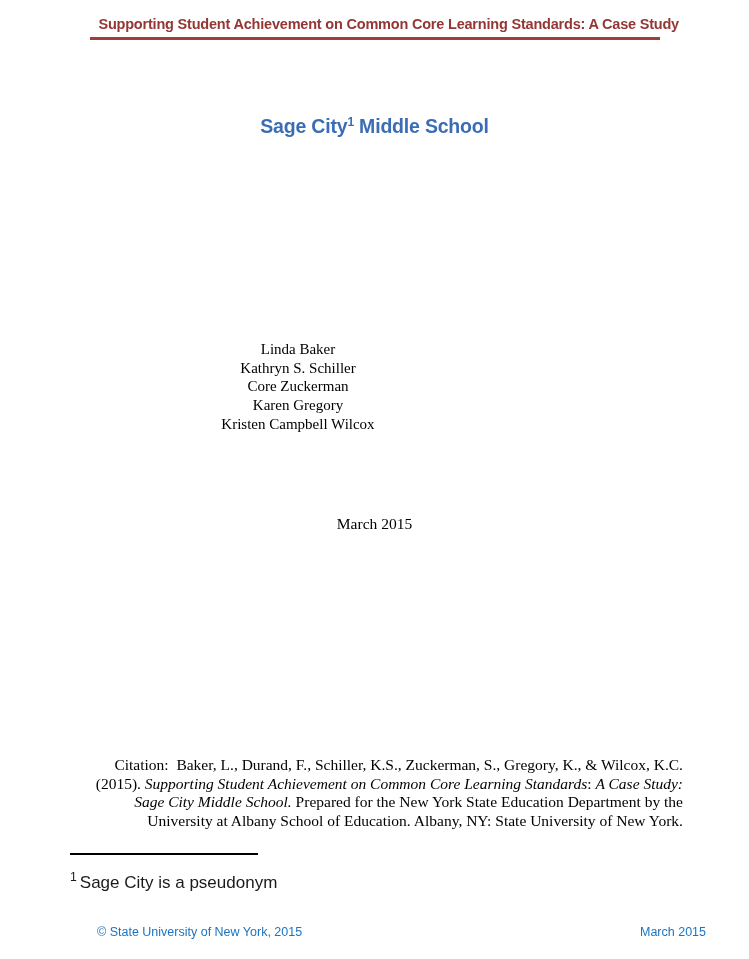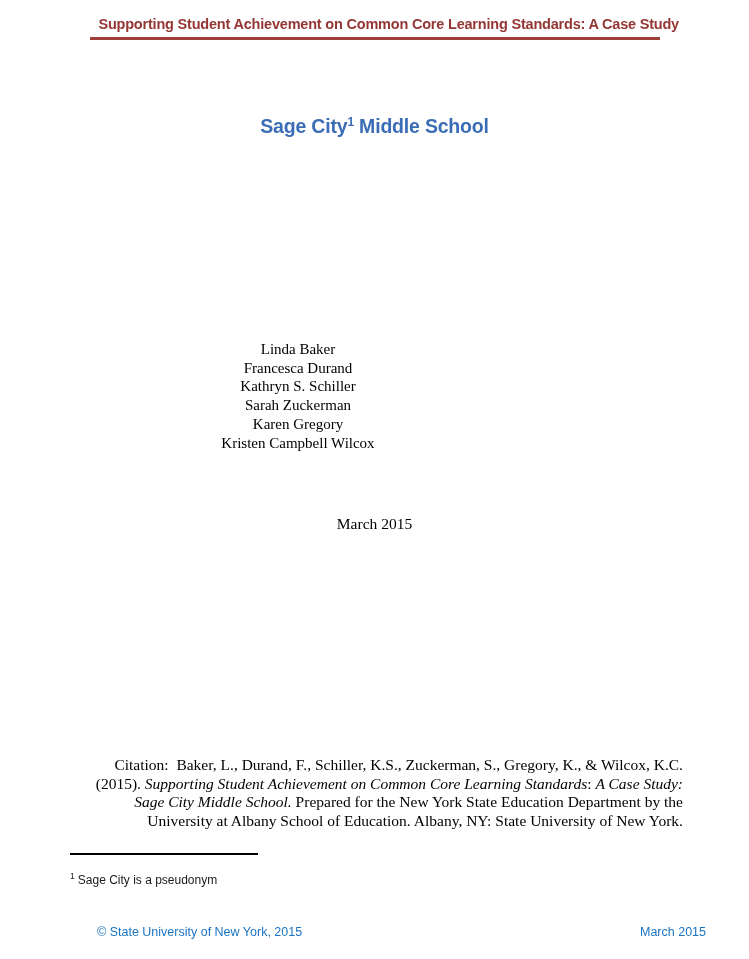--- a/index.html
+++ b/index.html
@@ -109,21 +109,21 @@
     left: 70px;
     width: 188px;
     height: 1.6px;
     background: #000000;
   }
   .footnote {
     position: absolute;
     top: 873px;
     left: 70px;
     font-family: "Liberation Sans", sans-serif;
-    font-size: 12px;
+    font-size: 17px;
     color: #1a1a1a;
   }
   .footnote sup {
     font-size: 72%;
     vertical-align: super;
     line-height: 0;
     margin-right: 3px;
   }
 
   
@@ -147,23 +147,22 @@
 
   <div class="running-header">
     <div class="running-header-text">Supporting Student Achievement on Common Core Learning Standards: A Case Study</div>
     <div class="running-header-rule"></div>
   </div>
 
   <h1 class="doc-title"><span>Sage City</span><sup>1</sup><span> Middle School</span></h1>
 
   <div class="authors">
     <div class="author-line">Linda Baker</div>
-    <div class="author-line">Francesca Durand</div>
     <div class="author-line">Kathryn S. Schiller</div>
-    <div class="author-line">Sarah Zuckerman</div>
+    <div class="author-line">Core Zuckerman</div>
     <div class="author-line">Karen Gregory</div>
     <div class="author-line">Kristen Campbell Wilcox</div>
   </div>
 
   <div class="pub-date">March 2015</div>
 
   <p class="citation"><span>Citation:&nbsp; Baker, L., Durand, F., Schiller, K.S., Zuckerman, S., Gregory, K., &amp; Wilcox, K.C. (2015). </span><i>Supporting Student Achievement on Common Core Learning Standards</i><span>: </span><i>A Case Study: Sage City Middle School.</i><span> Prepared for the New York State Education Department by the University at Albany School of Education. Albany, NY: State University of New York.</span></p>
 
   <div class="footnote-rule"></div>
 

